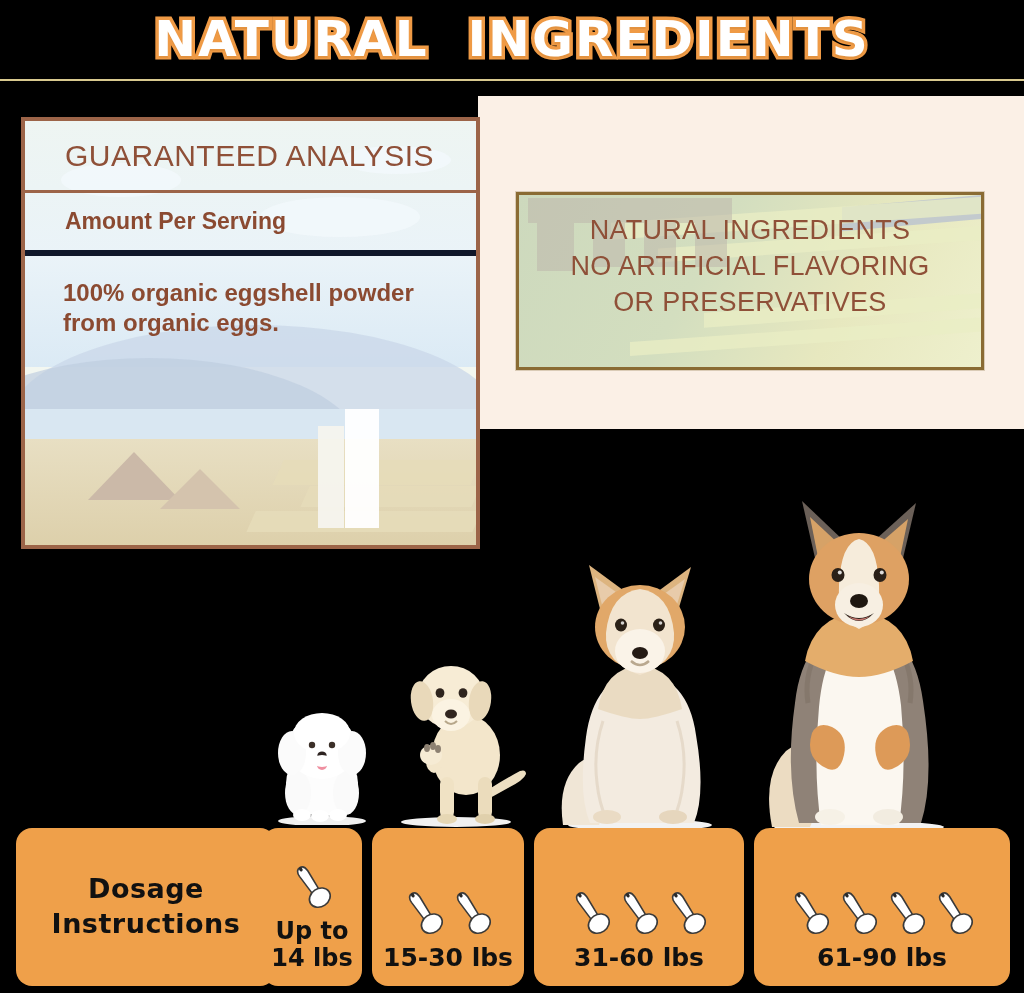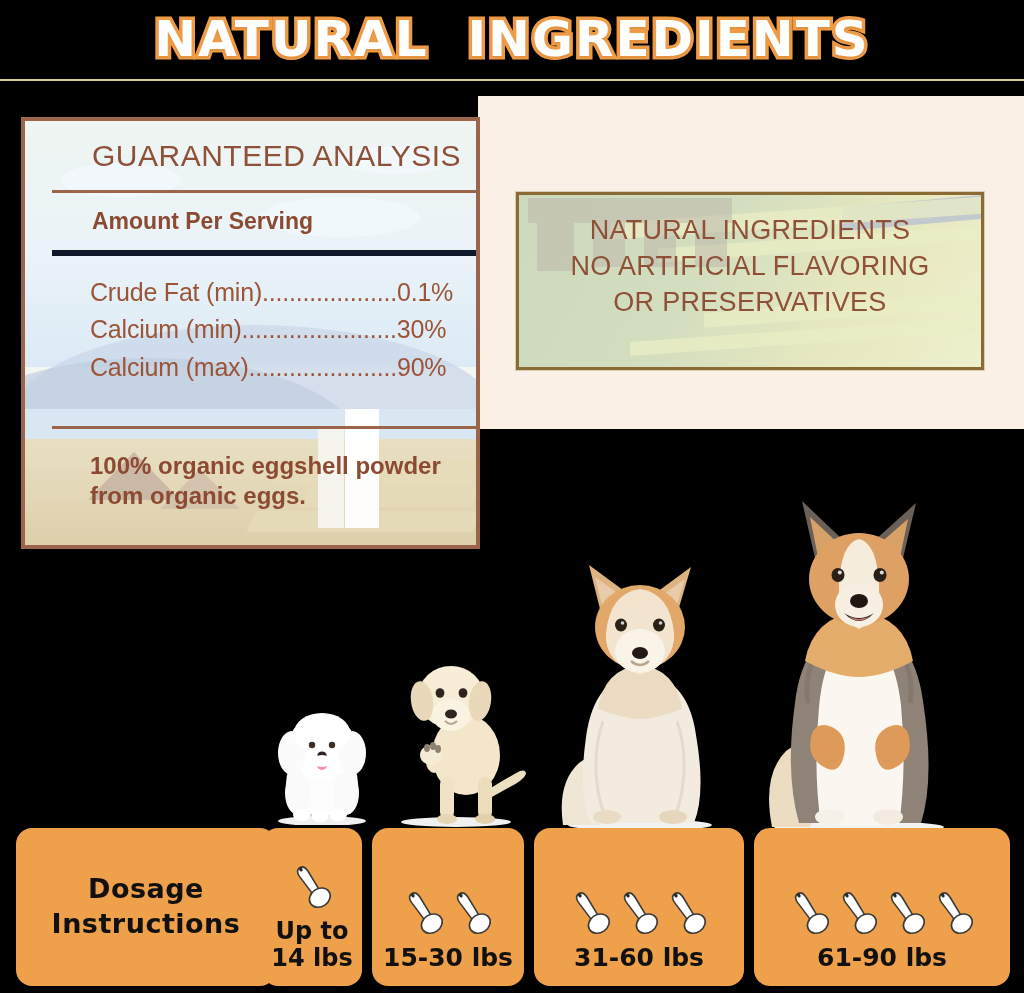--- a/index.html
+++ b/index.html
@@ -56,21 +56,21 @@
     background:#c9d7e8;border-radius:50% 50% 0 0 / 90% 90% 0 0;opacity:.75;}
   .sc-hill-mid{position:absolute;left:-20%;top:56%;width:95%;height:22%;
     background:#bfcde0;border-radius:50% 50% 0 0 / 100% 100% 0 0;opacity:.7;}
   .sc-band{position:absolute;left:0;top:68%;width:100%;height:10%;background:#d9e7f2;}
   .sc-ground{position:absolute;left:0;top:75%;width:100%;height:25%;
     background:linear-gradient(#e8dfc3 0%,#ddd0ab 100%);}
   .sc-field{position:absolute;background:#e6dbb9;opacity:.9;}
   .sc-mount{position:absolute;width:0;height:0;border-style:solid;}
   .sc-silo{position:absolute;background:#f6f4ee;opacity:.95;}
 
-  .ga-inner{position:relative;z-index:2;padding-left:27px;}
+  .ga-inner{position:relative;z-index:2;}
   .ga-row{box-sizing:border-box;}
   .ga-title-row{
     height:72px;display:flex;align-items:center;padding-left:40px;
     border-bottom:3px solid #9c6448;
   }
   .ga-title{
     font-size:30px;color:#8f5038;letter-spacing:.5px;
     font-family:"Liberation Sans", sans-serif;
   }
   .ga-sub-row{
@@ -171,25 +171,20 @@
 
     <div class="ga-inner">
       <div class="ga-row ga-title-row">
         <div class="ga-title">GUARANTEED ANALYSIS</div>
       </div>
 
       <div class="ga-row ga-sub-row">
         <div class="ga-sub">Amount Per Serving</div>
       </div>
 
-      <div class="ga-row ga-list-row">
-        <div class="ga-item">Crude Fat (min)....................0.1%</div>
-        <div class="ga-item">Calcium (min).......................30%</div>
-        <div class="ga-item">Calcium (max)......................90%</div>
-      </div>
 
       <div class="ga-row ga-note-row">
         <div class="ga-note">100% organic eggshell powder</div>
         <div class="ga-note">from organic eggs.</div>
       </div>
     </div>
   </div>
 
   <div class="ni-box">
     <div class="ni-scene">

